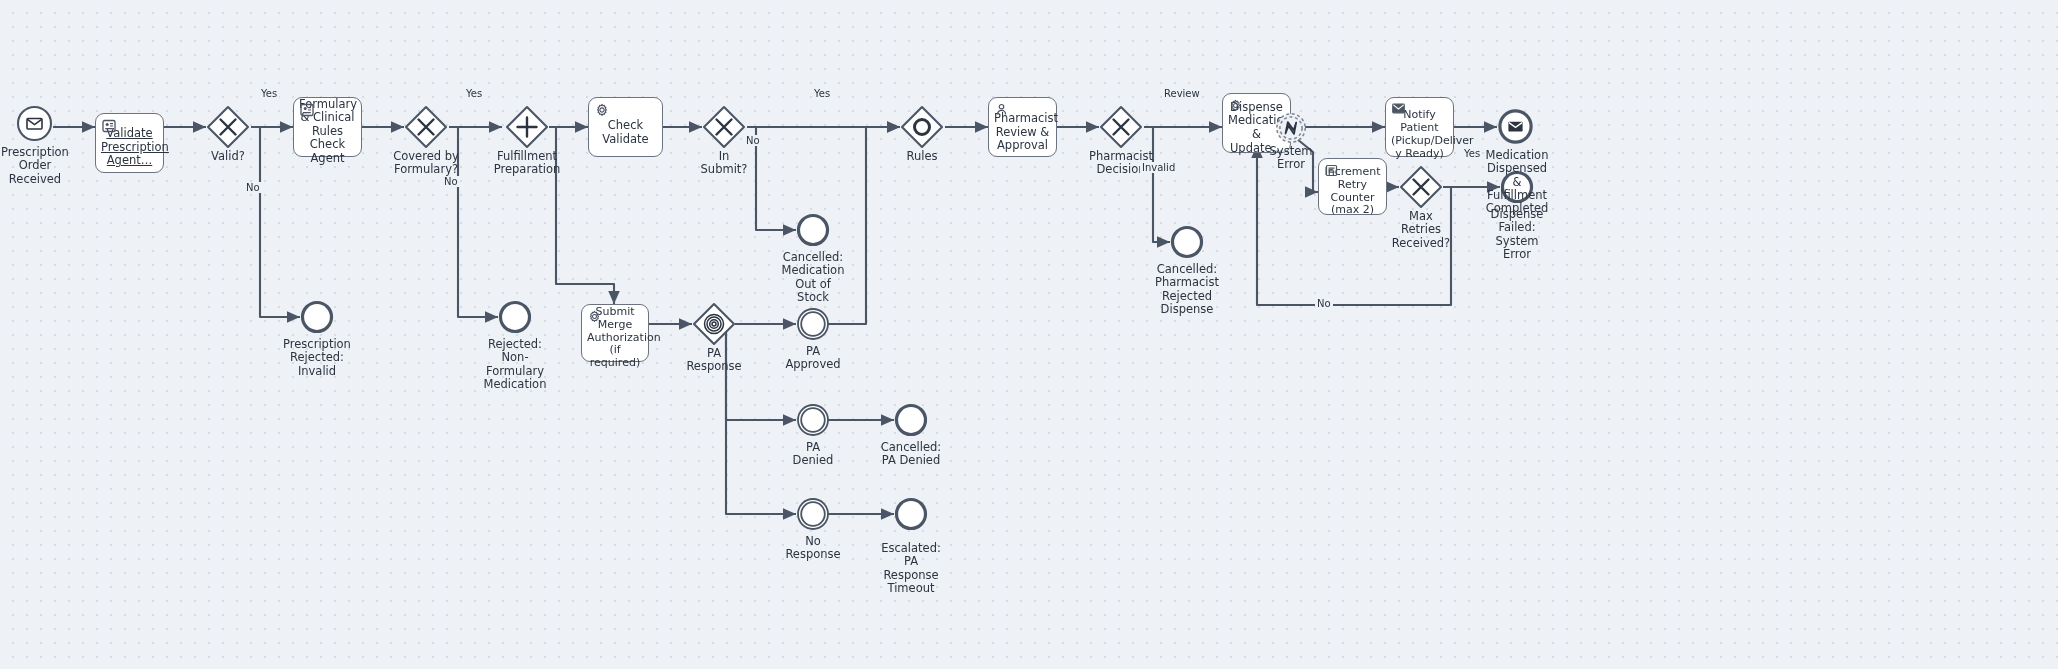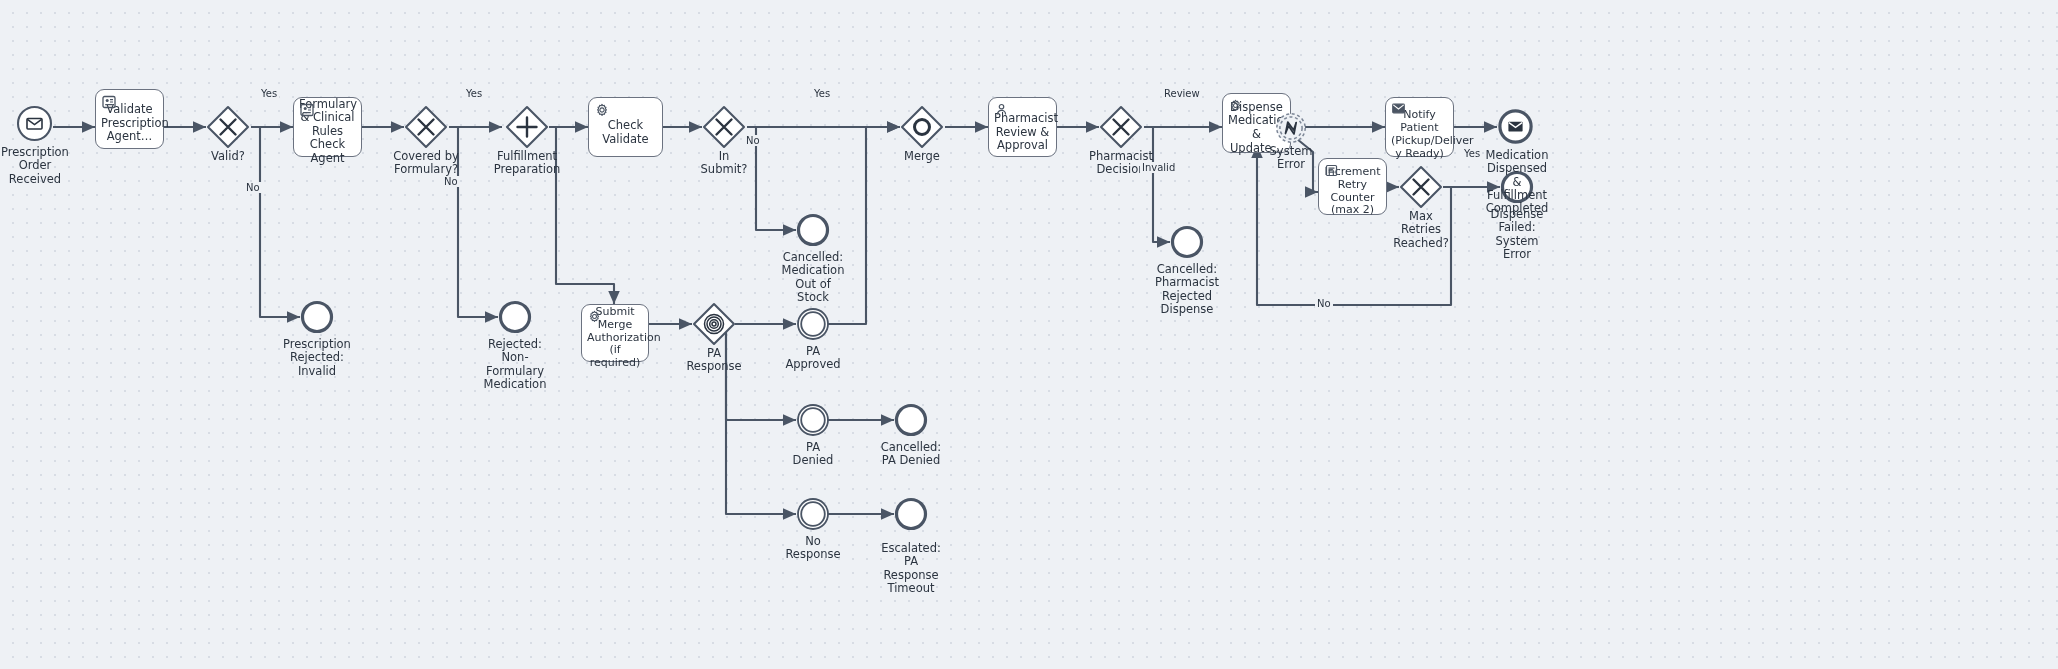--- a/index.html
+++ b/index.html
@@ -181,21 +181,21 @@
       <g>
         <rect x="11" y="13.5" width="15" height="10.5" rx="1" fill="none" stroke="#2b3440" stroke-width="1.6"></rect>
         <path d="M11.4,14.3 L18.5,19.6 L25.6,14.3" fill="none" stroke="#2b3440" stroke-width="1.6"></path>
       </g>
     </svg>
   </div>
   <div class="caption" style="left:-16px; top:146px; width:102px;">Prescription
 Order
 Received</div>
 
-  <div class="node task" style="left:95px; top:89px; width:69px; height:60px;">
+  <div class="node task" style="left:95px; top:113px; width:69px; height:60px;text-decoration:underline;">
     <span class="task-icon">
       <svg width="14" height="14" viewBox="0 0 14 14">
         <rect x="1" y="1.5" width="12" height="11" rx="1.6" fill="none" stroke="#4b5563" stroke-width="1.3"></rect>
         <circle cx="5.2" cy="5.6" r="1.5" fill="#4b5563"></circle>
         <path d="M8,4.6 L11,4.6 M8,7 L11,7 M3.2,9.6 L10.8,9.6" stroke="#4b5563" stroke-width="1.1" fill="none"></path>
       </svg>
     </span>
     <span class="tlabel" style="padding-top:8px;">Validate
 Prescription
 Agent…</span>
@@ -375,21 +375,21 @@
 Timeout</div>
 
   <div class="node gateway" style="left:900px; top:105px;">
     <svg class="gw-shape" width="44" height="44" viewBox="0 0 44 44">
       <path d="M22,2 L42,22 L22,42 L2,22 Z" fill="#fff" stroke="#4a5565" stroke-width="2.1" stroke-linejoin="round"></path>
       <g>
         <circle cx="22" cy="22" r="7.5" fill="none" stroke="#2b3440" stroke-width="3"></circle>
       </g>
     </svg>
   </div>
-  <div class="caption" style="left:887px; top:150px; width:70px;">Merge</div>
+  <div class="caption" style="left:887px; top:150px; width:70px;">Rules</div>
 
   <div class="node task" style="left:988px; top:97px; width:69px; height:60px;">
     <span class="task-icon">
       <svg width="13" height="13" viewBox="0 0 14 14">
         <circle cx="7" cy="4" r="2.4" fill="none" stroke="#4b5563" stroke-width="1.3"></circle>
         <path d="M2.6,12.3 a4.4,4.4 0 0,1 8.8,0" fill="none" stroke="#4b5563" stroke-width="1.3"></path>
       </svg>
     </span>
     <span class="tlabel" style="padding-top:10px;">Pharmacist
 Review &amp;
@@ -458,21 +458,21 @@
   <div class="node gateway" style="left:1399px; top:165px;">
     <svg class="gw-shape" width="44" height="44" viewBox="0 0 44 44">
       <path d="M22,2 L42,22 L22,42 L2,22 Z" fill="#fff" stroke="#4a5565" stroke-width="2.1" stroke-linejoin="round"></path>
       <g>
         <path d="M14.5,14.5 L29.5,29.5 M29.5,14.5 L14.5,29.5" stroke="#2b3440" stroke-width="2.4" stroke-linecap="round"></path>
       </g>
     </svg>
   </div>
   <div class="caption" style="left:1383px; top:210px; width:76px;">Max
 Retries
-Reached?</div>
+Received?</div>
   <div class="edge-label" style="left:1462px; top:148px;">Yes</div>
   <div class="edge-label" style="left:1315px; top:298px;">No</div>
 
   <div class="node event" style="left:1500px; top:170px; width:34px; height:34px;">
     <svg width="34" height="34" viewBox="0 0 34 34">
       <circle cx="17" cy="17" r="14.5" fill="#fff" stroke="#4a5565" stroke-width="3.2"></circle>
     </svg>
   </div>
   <div class="caption" style="left:1470px; top:208px; width:94px;">Dispense
 Failed:

